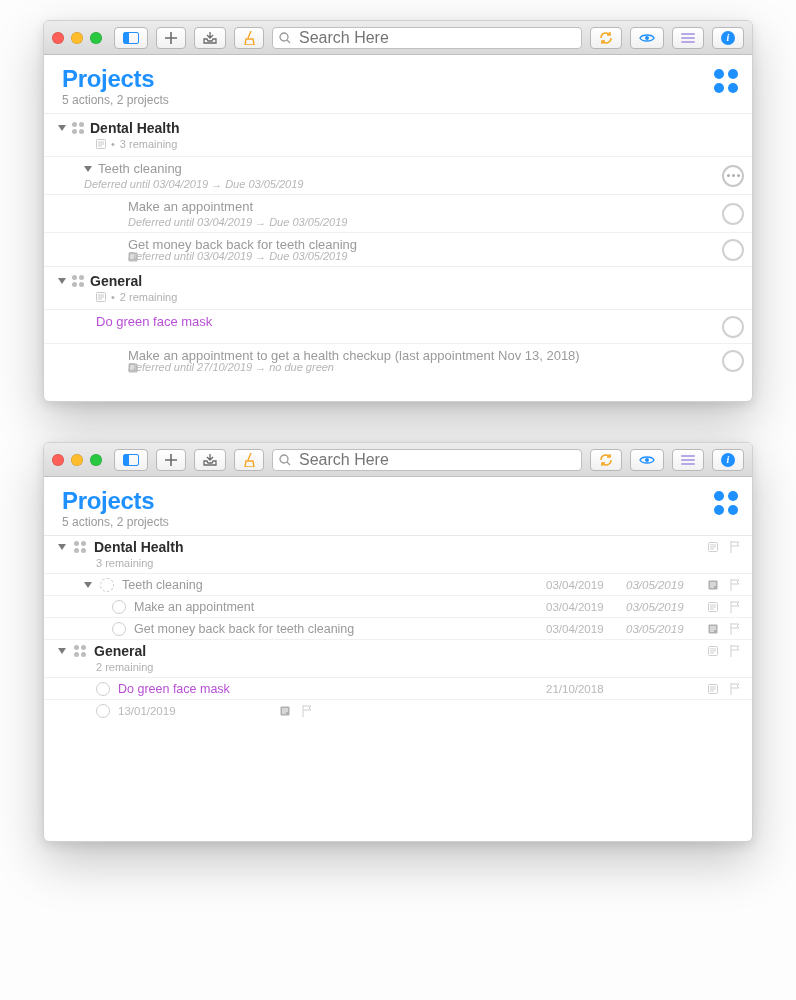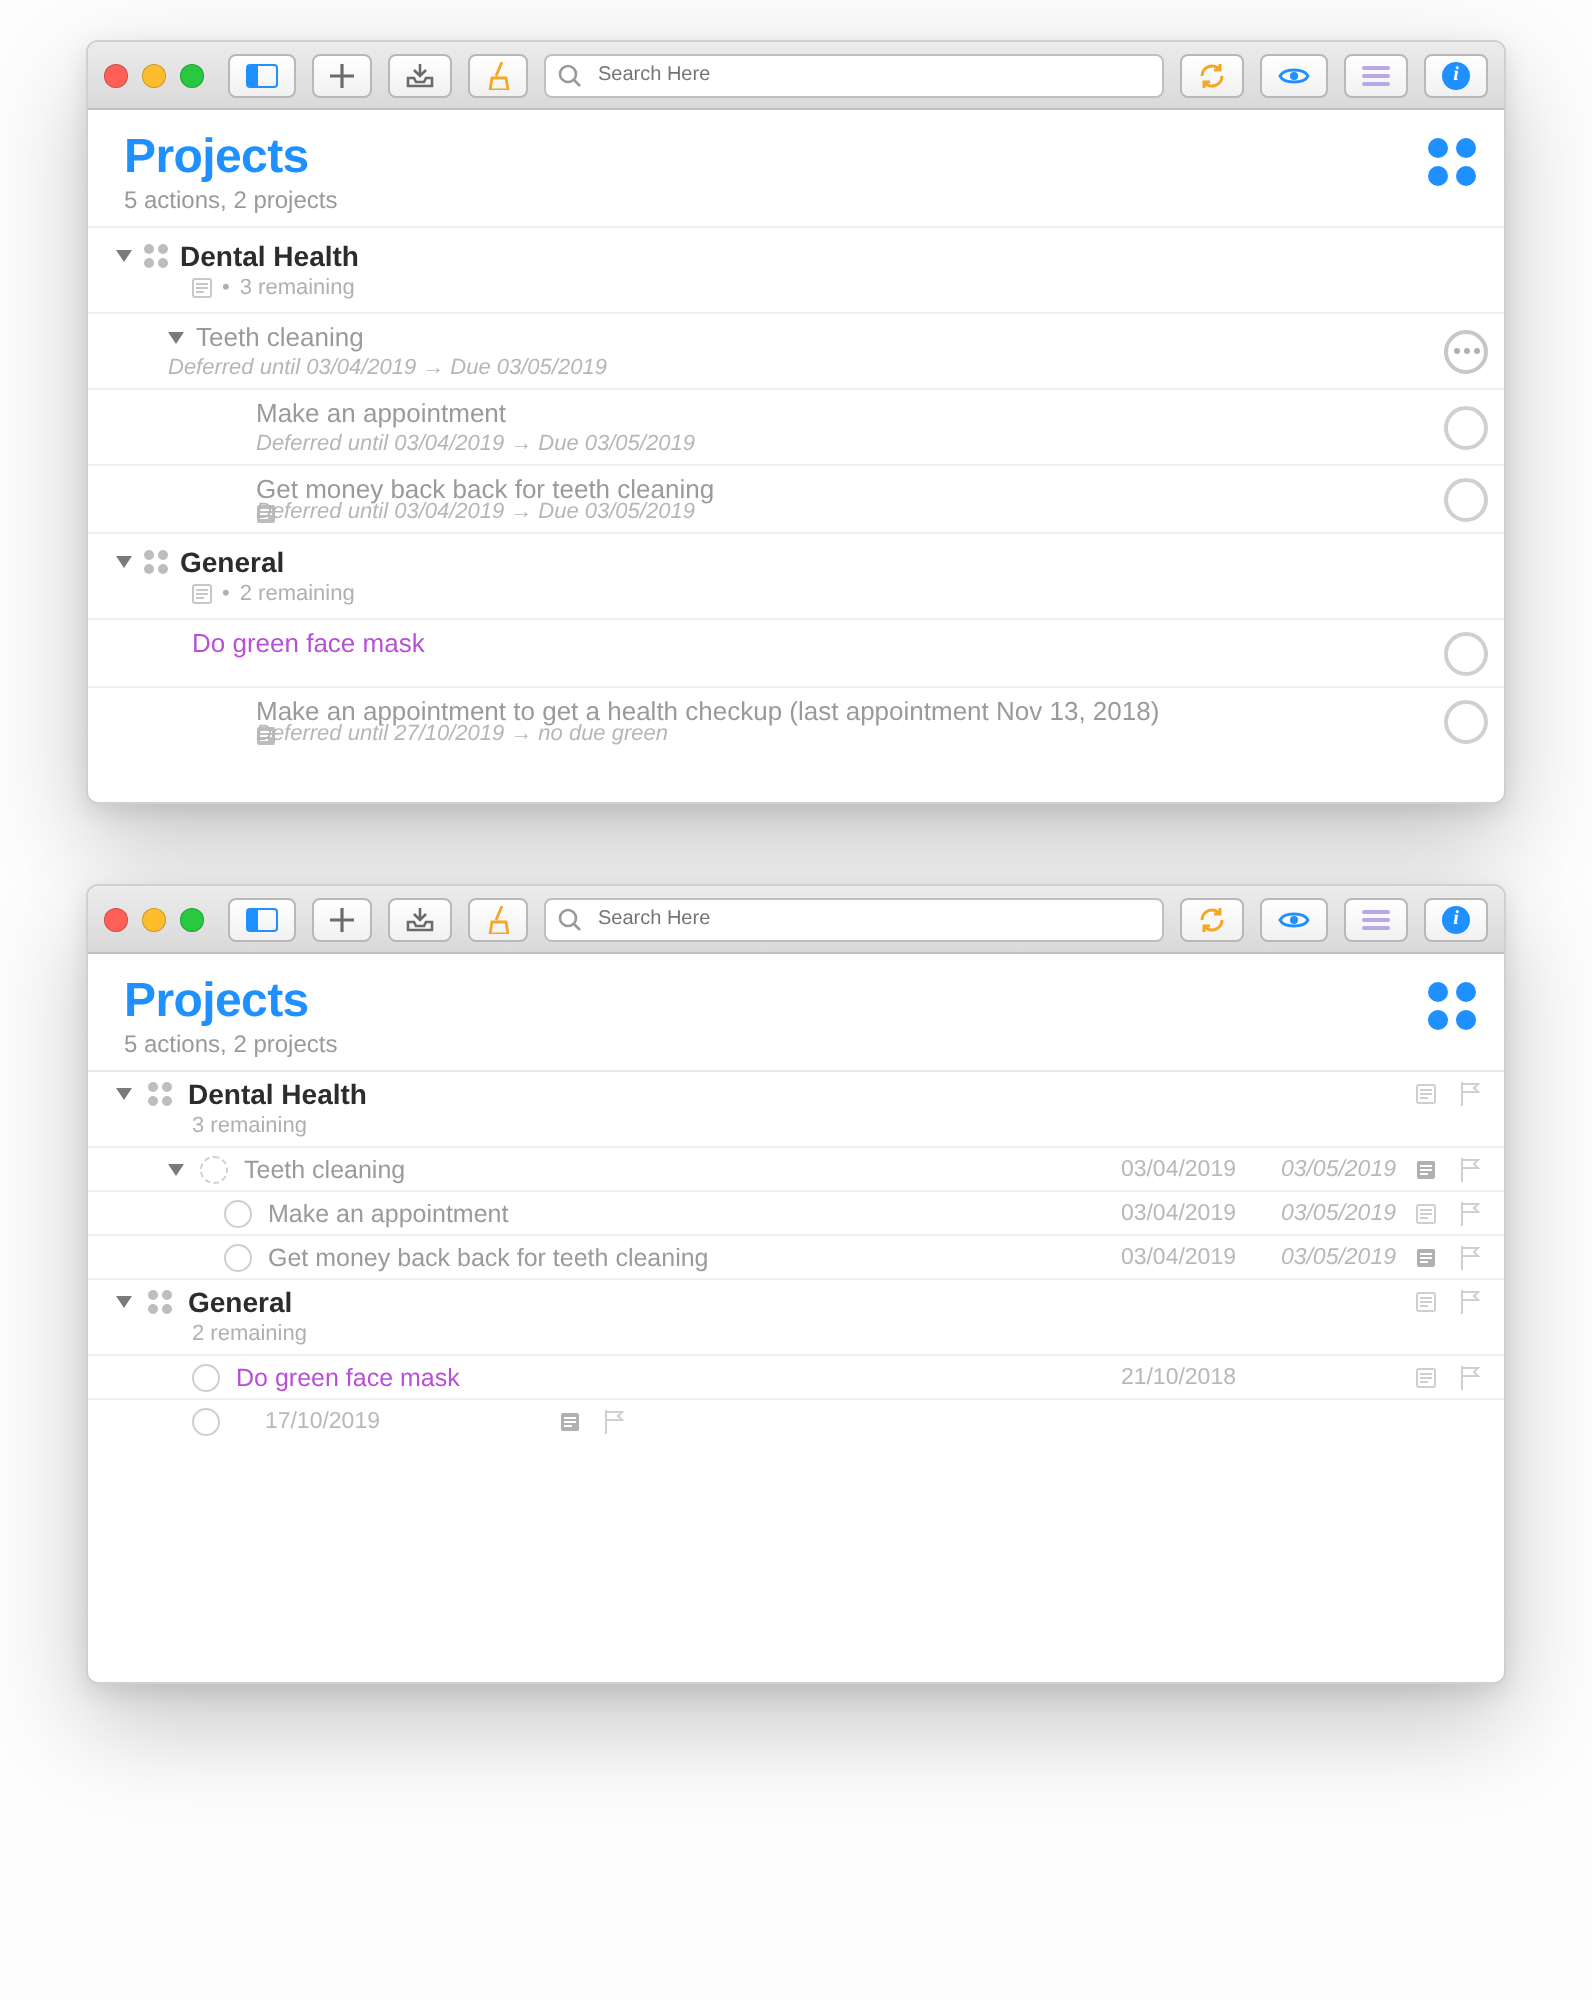--- a/index.html
+++ b/index.html
@@ -55,21 +55,21 @@
     flex: 1;
     height: 22px;
     border: 1px solid #bfbfbf;
     border-radius: 4px;
     background: #fff;
     display: flex; align-items: center;
     padding: 0 6px; gap: 6px;
     color:#9a9a9a;
   }
   .search input {
-    border:none; outline:none; font-size:10px; flex:1; color:#555;
+    border:none; outline:none; font-size:16px; flex:1; color:#555;
     background: transparent;
   }
   .tb-right { display:flex; gap:8px; }
   .btn.orange svg { color:#f5a623; }
   .btn.blue svg, .btn.blue span { color:#1e90ff; }
   .lines { display:flex; flex-direction:column; gap:2px;}
   .lines i { display:block; width:14px; height:2px; background:#b8a8e8; border-radius:1px;}
   .info-dot { width:14px;height:14px;border-radius:50%;background:#1e90ff;color:#fff;font-style:italic;font-weight:bold;font-size:10px;display:flex;align-items:center;justify-content:center;font-family:Georgia,serif;}
   
   .header {
@@ -135,21 +135,21 @@
     display:flex; align-items:center; gap:8px;
     border-top:1px solid #f0f0f0;
     padding: 2px 10px 2px 14px;
     min-height: 22px;
     font-size:12.5px;
   }
   .crow .circ { width:14px;height:14px;border-radius:50%;border:1.5px solid #cfcfcf; flex-shrink:0;}
   .crow .circ.dotted { border-style:dashed; }
   .crow .ctitle { flex:1; color:#9a9a9a; white-space:nowrap; overflow:hidden; text-overflow:ellipsis;}
   .crow .ctitle.purple { color:#b84fd6; }
-  .crow .d1, .crow .d2 { width:72px; text-align:right; color:#b8b8b8; font-size:11.5px;}
+  .crow .d1, .crow .d2 { width:72px; text-align:left; color:#b8b8b8; font-size:11.5px;}
   .crow .d2 { font-style:italic; }
   .crow .ic { width:14px; color:#cfcfcf; display:flex;align-items:center;justify-content:center;}
   .pmeta2 { color:#b0b0b0; font-size:11px; padding:0 14px 4px 52px;}
   .spacer { height: 120px; }
 </style>
 </head>
 <body>
 
 <div class="window">
 
@@ -515,21 +515,21 @@
         </svg>
       </span>
     <span class="ic">
         <svg width="11" height="12">
           <path d="M1 0v12M1 1h8l-2 2 2 2H1" fill="none" stroke="#cfcfcf"></path>
         </svg>
       </span>
   </div>
   <div class="crow" style="padding-left:52px">
     <span class="circ"></span>
-    <span class="d1">17/10/2019</span>
+    <span class="d1">13/01/2019</span>
     <span class="d2"></span>
     <span class="ic">
         <svg width="10" height="10">
           <rect x=".5" y=".5" width="9" height="9" rx="1" fill="#b0b0b0"></rect>
           <path d="M2 3h6M2 5h6M2 7h4" stroke="#fff"></path>
         </svg>
       </span>
     <span class="ic">
         <svg width="11" height="12">
           <path d="M1 0v12M1 1h8l-2 2 2 2H1" fill="none" stroke="#cfcfcf"></path>

